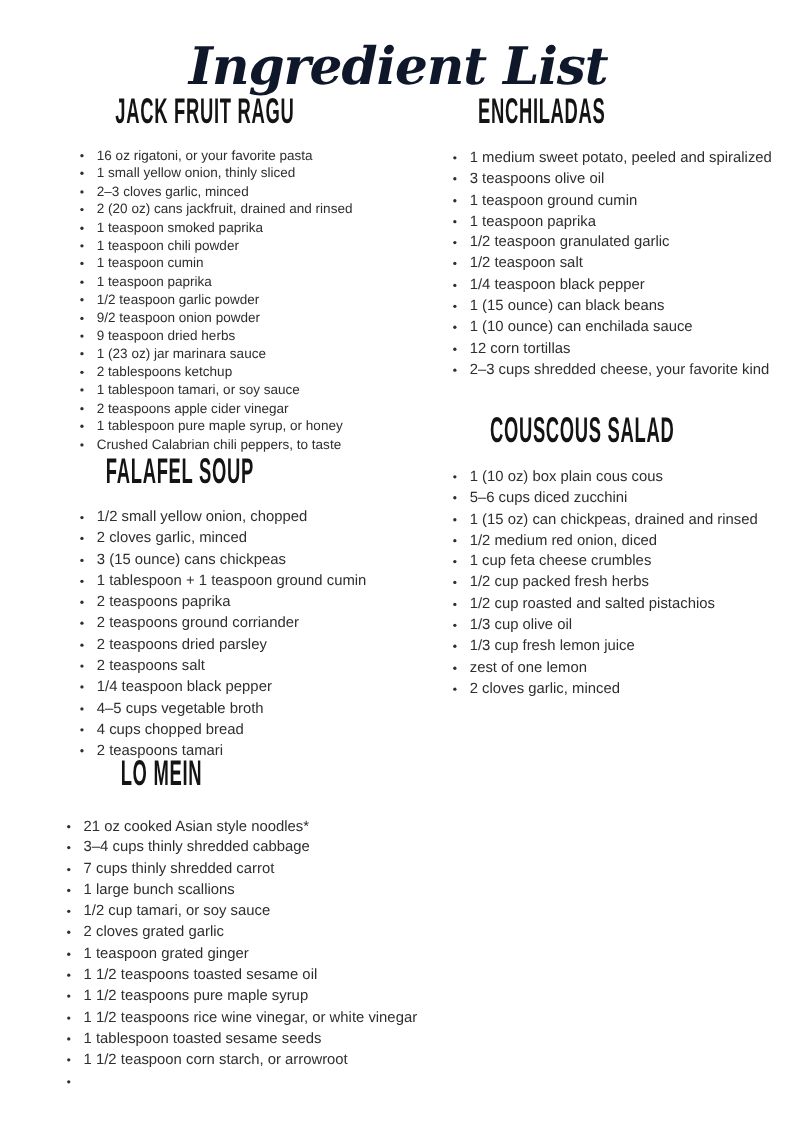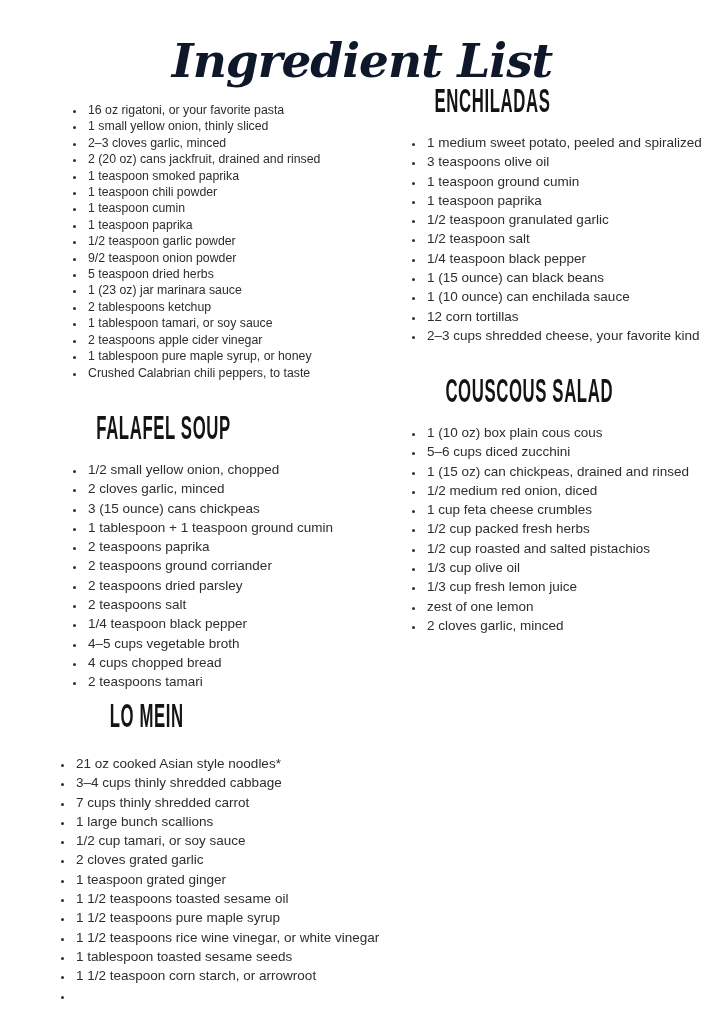--- a/index.html
+++ b/index.html
@@ -50,21 +50,21 @@
     font-family: "Liberation Sans", sans-serif;
     font-weight: bold;
     font-size: 27px;
     color: #141414;
     transform: scale(0.62, 1.2);
     transform-origin: center center;
     letter-spacing: 1px;
   }
   .sec-jackfruit  .sec-heading { width: 195px; }
   .sec-falafel    .sec-heading { width: 180px; margin-bottom: 12px; }
-  .sec-lomein     .sec-heading { width: 208px; margin-bottom: 22px; margin-top: 13px; }
+  .sec-lomein     .sec-heading { width: 208px; margin-bottom: 22px; }
   .sec-enchiladas .sec-heading { width: 198px; }
   .sec-couscous   .sec-heading { width: 222px; margin-bottom: 14px; text-align: center; }
 
   
   ul.ing-list {
     margin: 16px;
     padding: 0 0 0 15px;
     list-style: disc;
   }
   ul.ing-list li {
@@ -83,32 +83,33 @@
   }
   
   ul.ing-list li:empty::after { content: "\00a0"; }
 </style>
 </head>
 <body>
 
 <h1 class="page-title">Ingredient List</h1>
 
 <section class="sec sec-jackfruit">
+  <h2 class="sec-heading"><span class="ht">JACK FRUIT RAGU</span></h2>
   <ul class="ing-list">
       <li>16 oz rigatoni, or your favorite pasta</li>
       <li>1 small yellow onion, thinly sliced</li>
       <li>2–3 cloves garlic, minced</li>
       <li>2 (20 oz) cans jackfruit, drained and rinsed</li>
       <li>1 teaspoon smoked paprika</li>
       <li>1 teaspoon chili powder</li>
       <li>1 teaspoon cumin</li>
       <li>1 teaspoon paprika</li>
       <li>1/2 teaspoon garlic powder</li>
       <li>9/2 teaspoon onion powder</li>
-      <li>5 teaspoon dried herbs</li>
+      <li>9 teaspoon dried herbs</li>
       <li>1 (23 oz) jar marinara sauce</li>
       <li>2 tablespoons ketchup</li>
       <li>1 tablespoon tamari, or soy sauce</li>
       <li>2 teaspoons apple cider vinegar</li>
       <li>1 tablespoon pure maple syrup, or honey</li>
       <li>Crushed Calabrian chili peppers, to taste</li>
     </ul>
 </section>
 
 <section class="sec sec-enchiladas">

